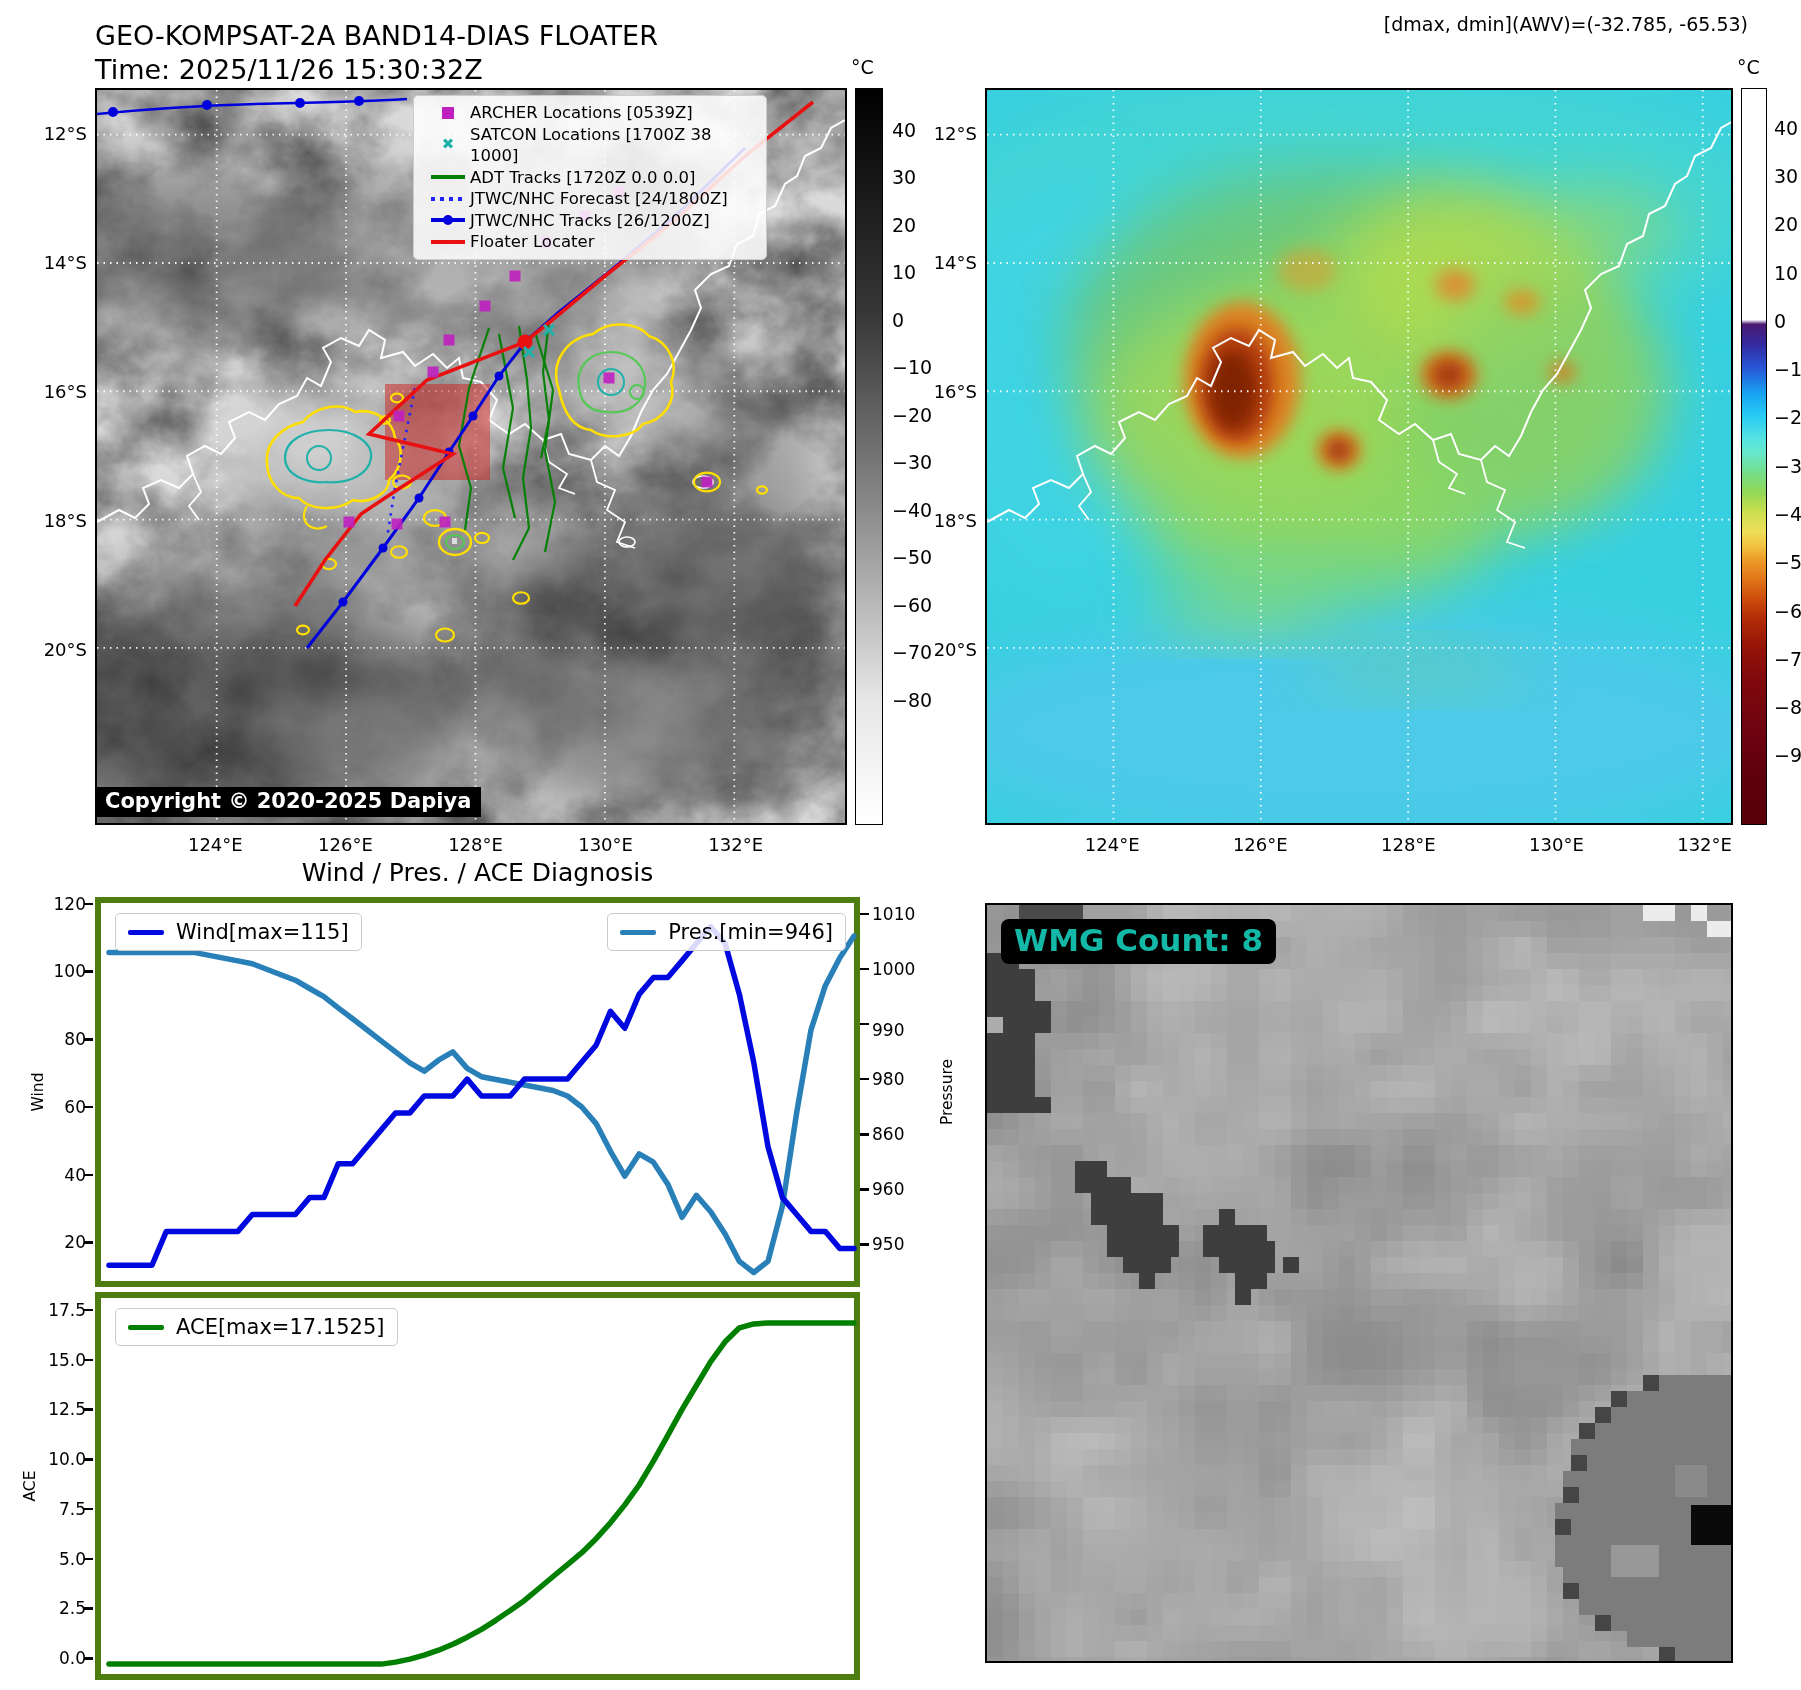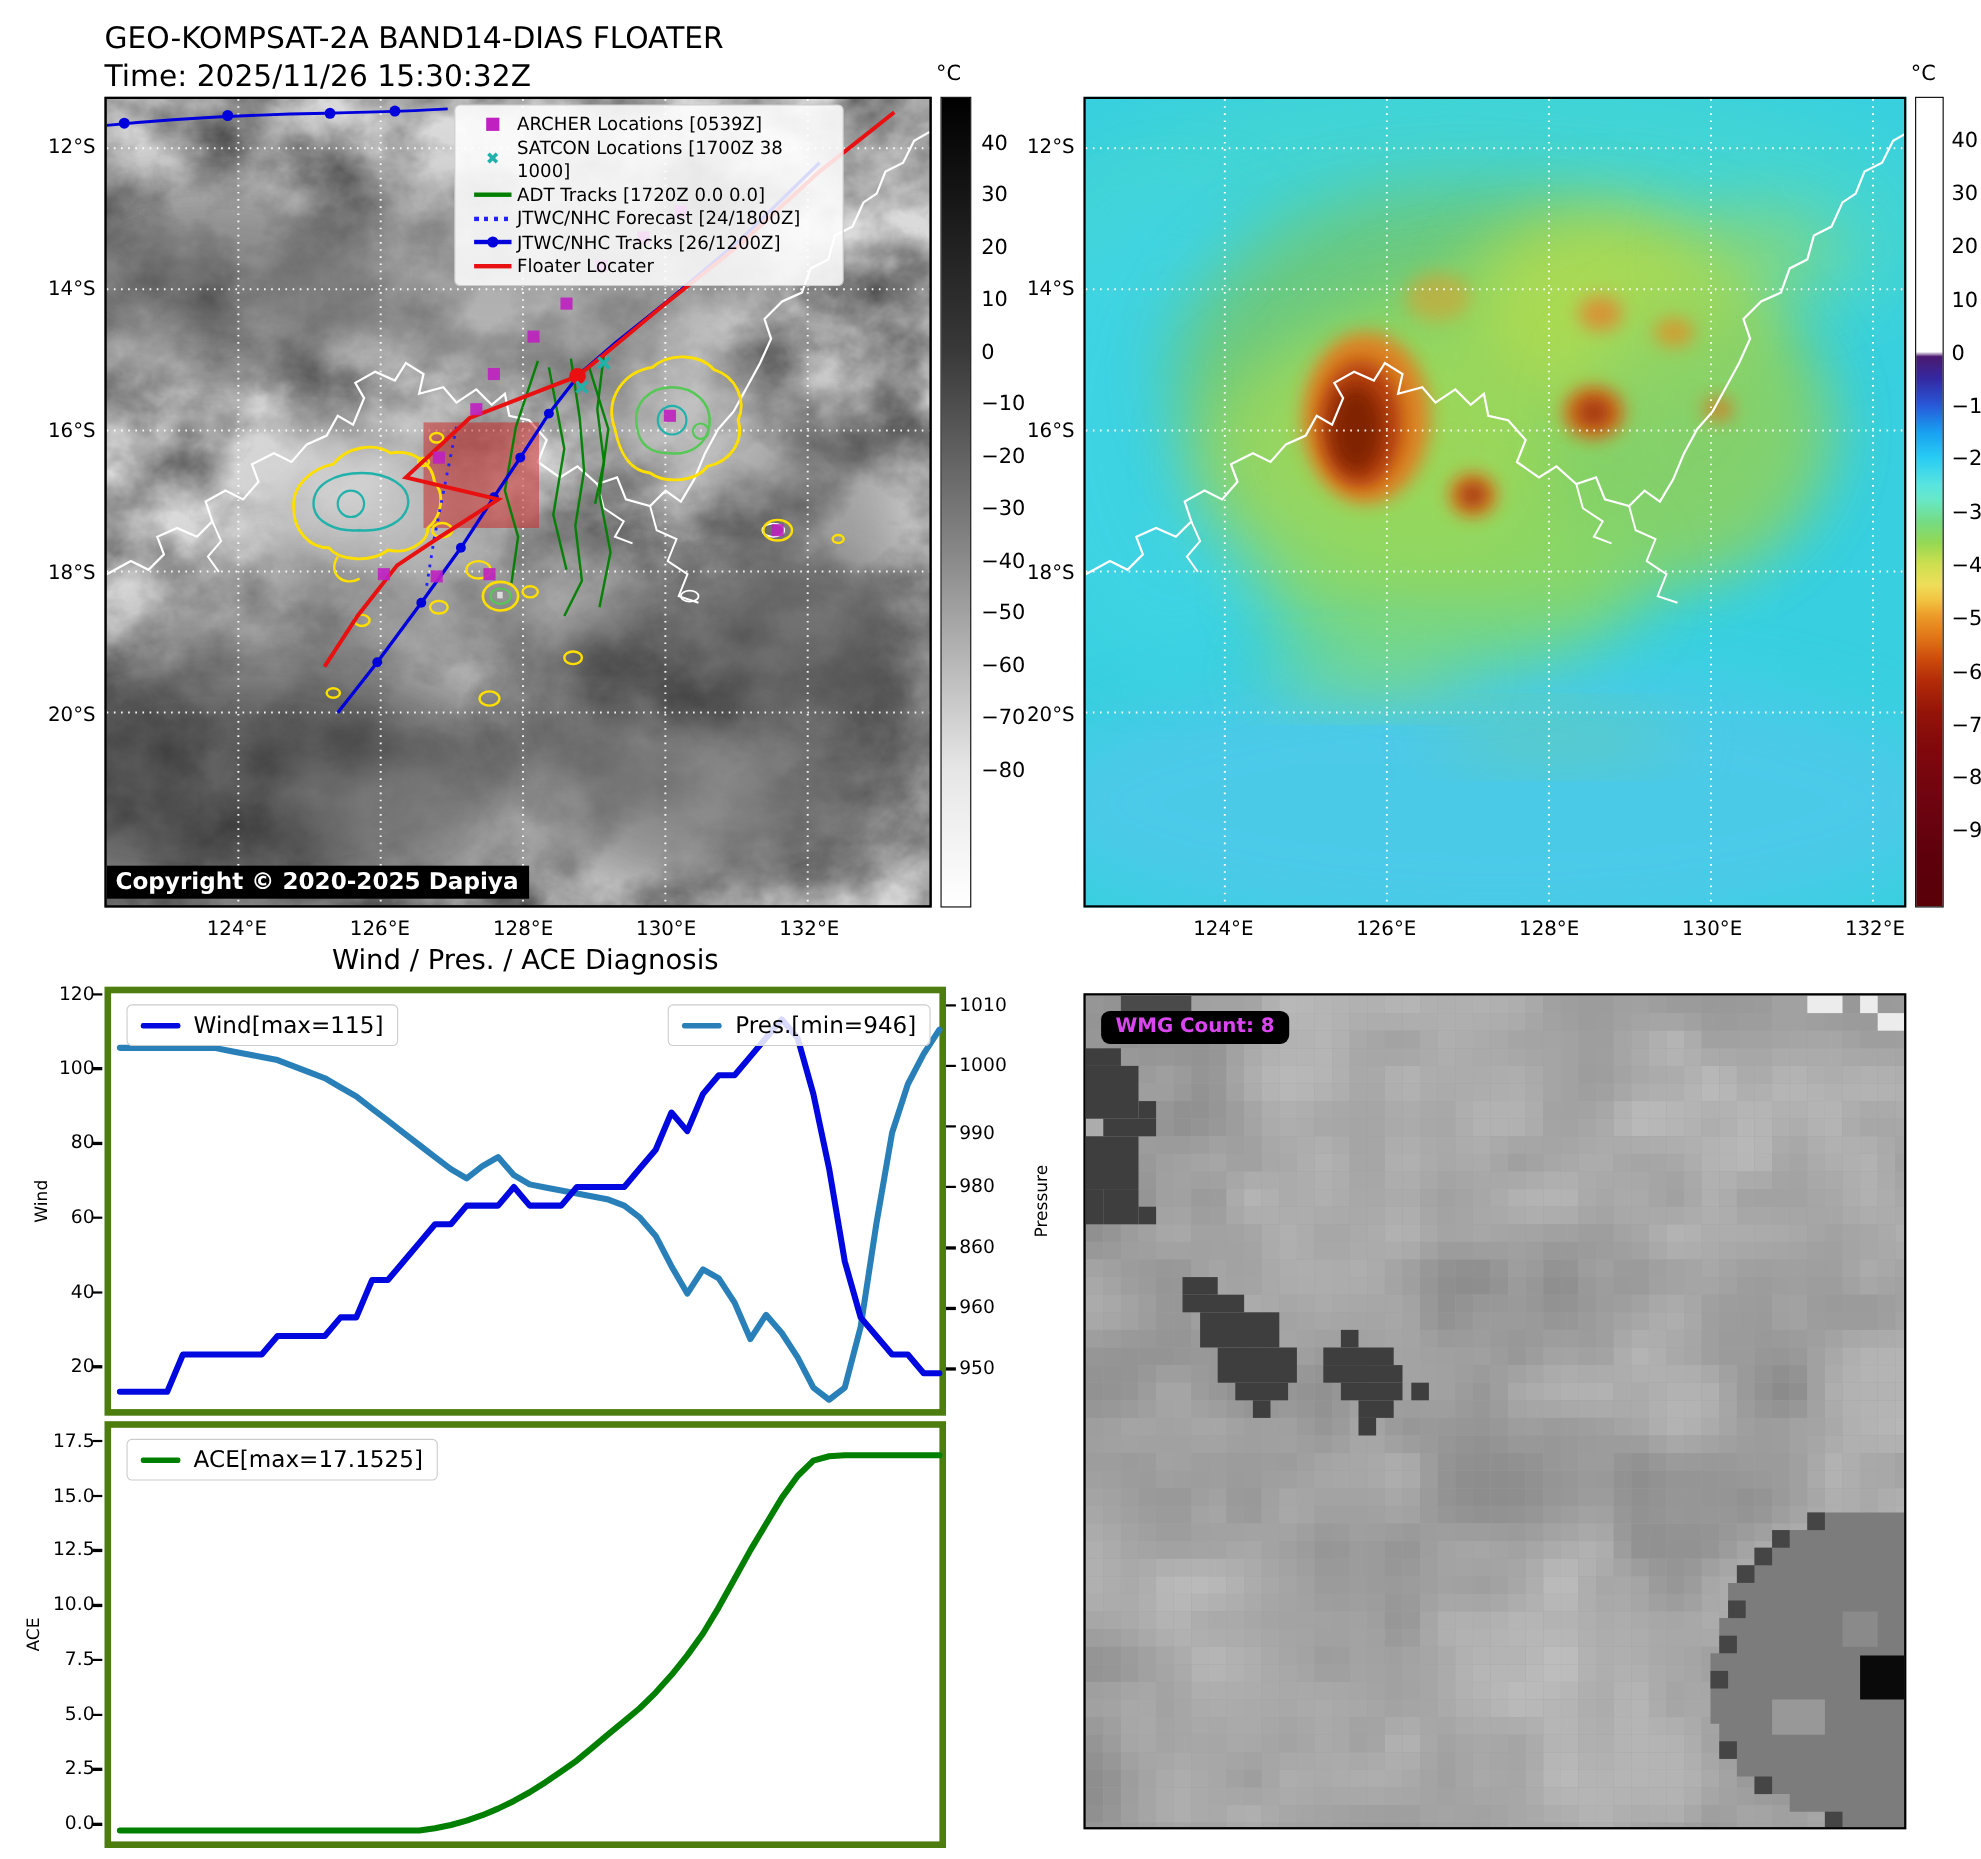--- a/index.html
+++ b/index.html
@@ -22,29 +22,30 @@
   .chart-title{position:absolute;font-size:25px;text-align:center;}
   .lgdbox{position:absolute;background:rgba(255,255,255,0.85);border:1px solid #ccc;border-radius:5px;
     padding:6px 12px;z-index:5;}
   .maplgd{font-size:16.5px;line-height:21.5px;}
   .lgdrow{display:flex;align-items:center;}
   .lgdmark{width:44px;display:flex;justify-content:center;align-items:center;flex:0 0 44px;}
   .clgd{display:flex;align-items:center;gap:12px;font-size:21px;}
   .clgd .bar{width:36px;height:5px;border-radius:2px;}
   .copyright{position:absolute;left:0;bottom:6px;background:#000;color:#fff;font-weight:bold;
     font-size:21px;padding:2px 10px 4px 8px;z-index:6;}
-  .wmg{position:absolute;left:14px;top:14px;background:#000;color:#d946ef;font-weight:bold;
-    font-size:18px;padding:3px 13px 6px;border-radius:8px;z-index:6;}
+  .wmg{position:absolute;left:14px;top:14px;background:#000;color:#14b8a6;font-weight:bold;
+    font-size:31px;padding:3px 13px 6px;border-radius:8px;z-index:6;}
 </style>
 </head>
 <body>
 
 <div class="abs title" style="left:95px;top:20px;">GEO-KOMPSAT-2A BAND14-DIAS FLOATER</div>
 <div class="abs title" style="left:95px;top:54px;">Time: 2025/11/26 15:30:32Z</div>
 <div class="abs hdr" style="left:1100px;top:12px;width:648px;">
+  <div>[dmax, dmin](AWV)=(-32.785, -65.53)</div>
 </div>
 
 <div class="panel" id="band14-map" style="left:95px;top:88px;width:752px;height:737px;">
   <svg id="svgL" width="748" height="733" viewBox="0 0 748 733">
       <defs>
         <filter id="clouds" x="0%" y="0%" width="100%" height="100%">
           <feTurbulence type="fractalNoise" baseFrequency="0.012 0.014" numOctaves="5" seed="11"></feTurbulence>
           <feColorMatrix type="matrix" values="0 0 0 0 0.70  0 0 0 0 0.70  0 0 0 0 0.70  0.9 0.9 0.9 0 -0.72"></feColorMatrix>
         </filter>
         <filter id="b8" x="-60%" y="-60%" width="220%" height="220%">

